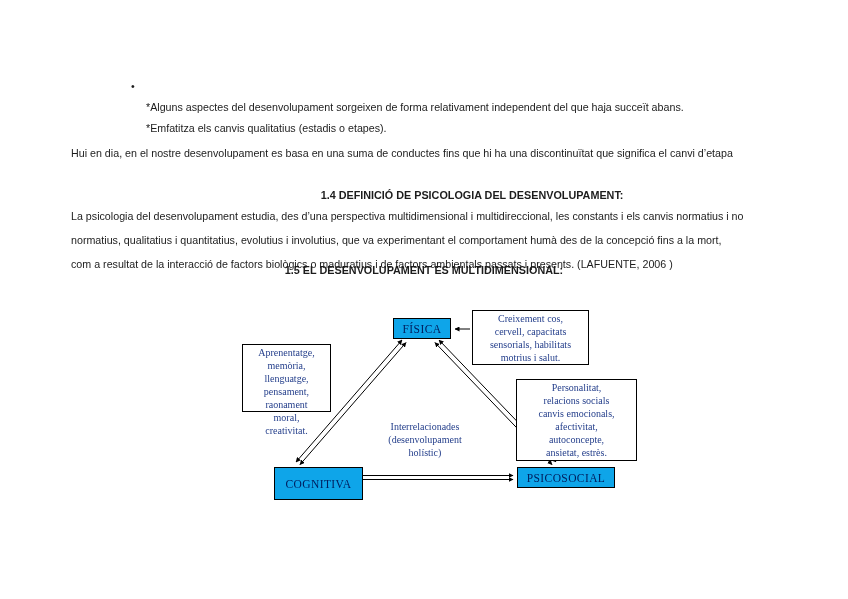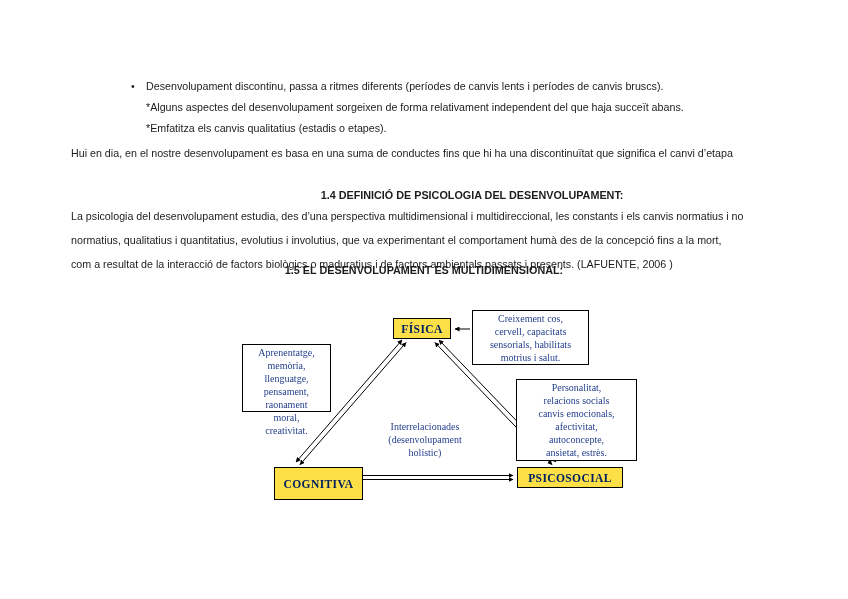--- a/index.html
+++ b/index.html
@@ -18,44 +18,43 @@
   .bullet-sub { margin-left:15px;margin-top:6px; }
   .intro { left:71px; top:146px; width:740px; }
   .heading { left:0; width:848px; text-align:center; font-weight:bold; font-size:10.8px; }
   .heading-14 { top:189px;margin-left:48px; }
   .heading-15 { top:264px; }
   .body-par { left:71px; top:204px; width:740px; line-height:24px; white-space:pre-line; }
 
   
   .diagram-svg { left:0; top:0; pointer-events:none; }
   .node-box {
-    position:absolute; box-sizing:border-box; border:1.5px solid #000; background:#fde047;
+    position:absolute; box-sizing:border-box; border:1.5px solid #000; background:#0ea5e9;
     display:flex; align-items:center; justify-content:center;
-    font-family:"Liberation Serif", serif; font-weight:bold; font-size:11.5px;
+    font-family:"Liberation Serif", serif; font-weight:normal; font-size:11.5px;
     color:#002060; letter-spacing:0.4px;
   }
   .desc-box {
     position:absolute; box-sizing:border-box; border:1.4px solid #000; background:#fff;
     font-family:"Liberation Serif", serif; font-size:10px; color:#26408c;
     text-align:center; white-space:pre-line; line-height:13px; padding:1px 14px;
   }
   .center-label {
     position:absolute; font-family:"Liberation Serif", serif; font-size:10px;
     color:#26408c; text-align:center; white-space:pre-line; line-height:13px;
   }
 </style>
 </head>
 <body>
 
 <div class="page">
 
   <div class="abs doc bullets">
     <div class="bullet-line">
       <span class="bullet-marker">•</span>
-      <span>Desenvolupament discontinu, passa a ritmes diferents (períodes de canvis lents i períodes de canvis bruscs).</span>
     </div>
     <div class="bullet-sub">*Alguns aspectes del desenvolupament sorgeixen de forma relativament independent del que haja succeït abans.</div>
     <div class="bullet-sub">*Emfatitza els canvis qualitatius (estadis o etapes).</div>
   </div>
 
   <div class="abs doc intro">Hui en dia, en el nostre desenvolupament es basa en una suma de conductes fins que hi ha una discontinuïtat que significa el canvi d’etapa</div>
 
   <div class="abs heading heading-14">1.4 DEFINICIÓ DE PSICOLOGIA DEL DESENVOLUPAMENT:</div>
   <div class="abs doc body-par">La psicologia del desenvolupament estudia, des d’una perspectiva multidimensional i multidireccional, les constants i els canvis normatius i no
 normatius, qualitatius i quantitatius, evolutius i involutius, que va experimentant el comportament humà des de la concepció fins a la mort,
@@ -105,15 +104,15 @@
 ansietat, estrès.</div>
 
   <div class="center-label" style="left:358px; top:420px; width:134px;">Interrelacionades
 (desenvolupament
 holístic)</div>
 
   <div class="node-box" style="left:393px; top:318px; width:58px; height:21px;">FÍSICA</div>
 
   <div class="node-box" style="left:238px; top:467px; width:89px; height:33px;margin-left:36px;">COGNITIVA</div>
 
-  <div class="node-box" style="left:517px; top:467px; width:106px; height:21px;">PSICOSOCIAL</div>
+  <div class="node-box" style="left:517px; top:467px; width:98px; height:21px;">PSICOSOCIAL</div>
 
 </div>
 
 </body></html>

